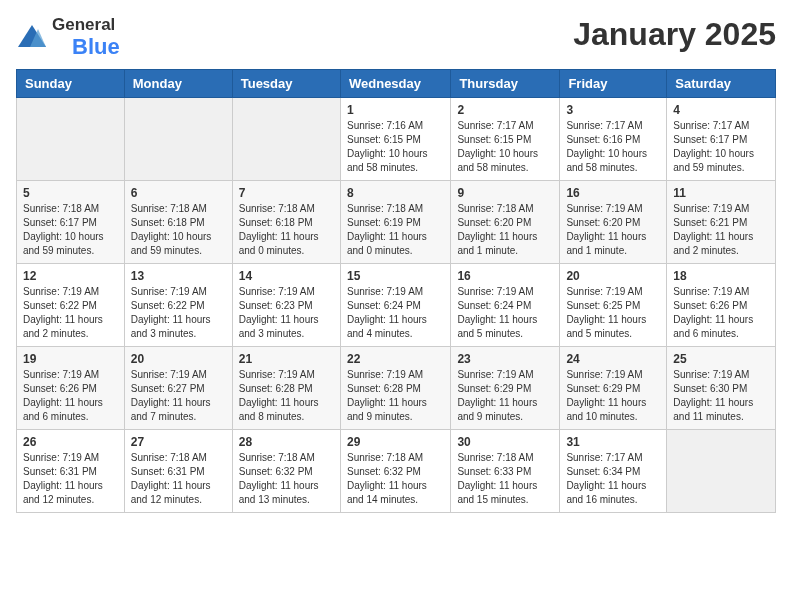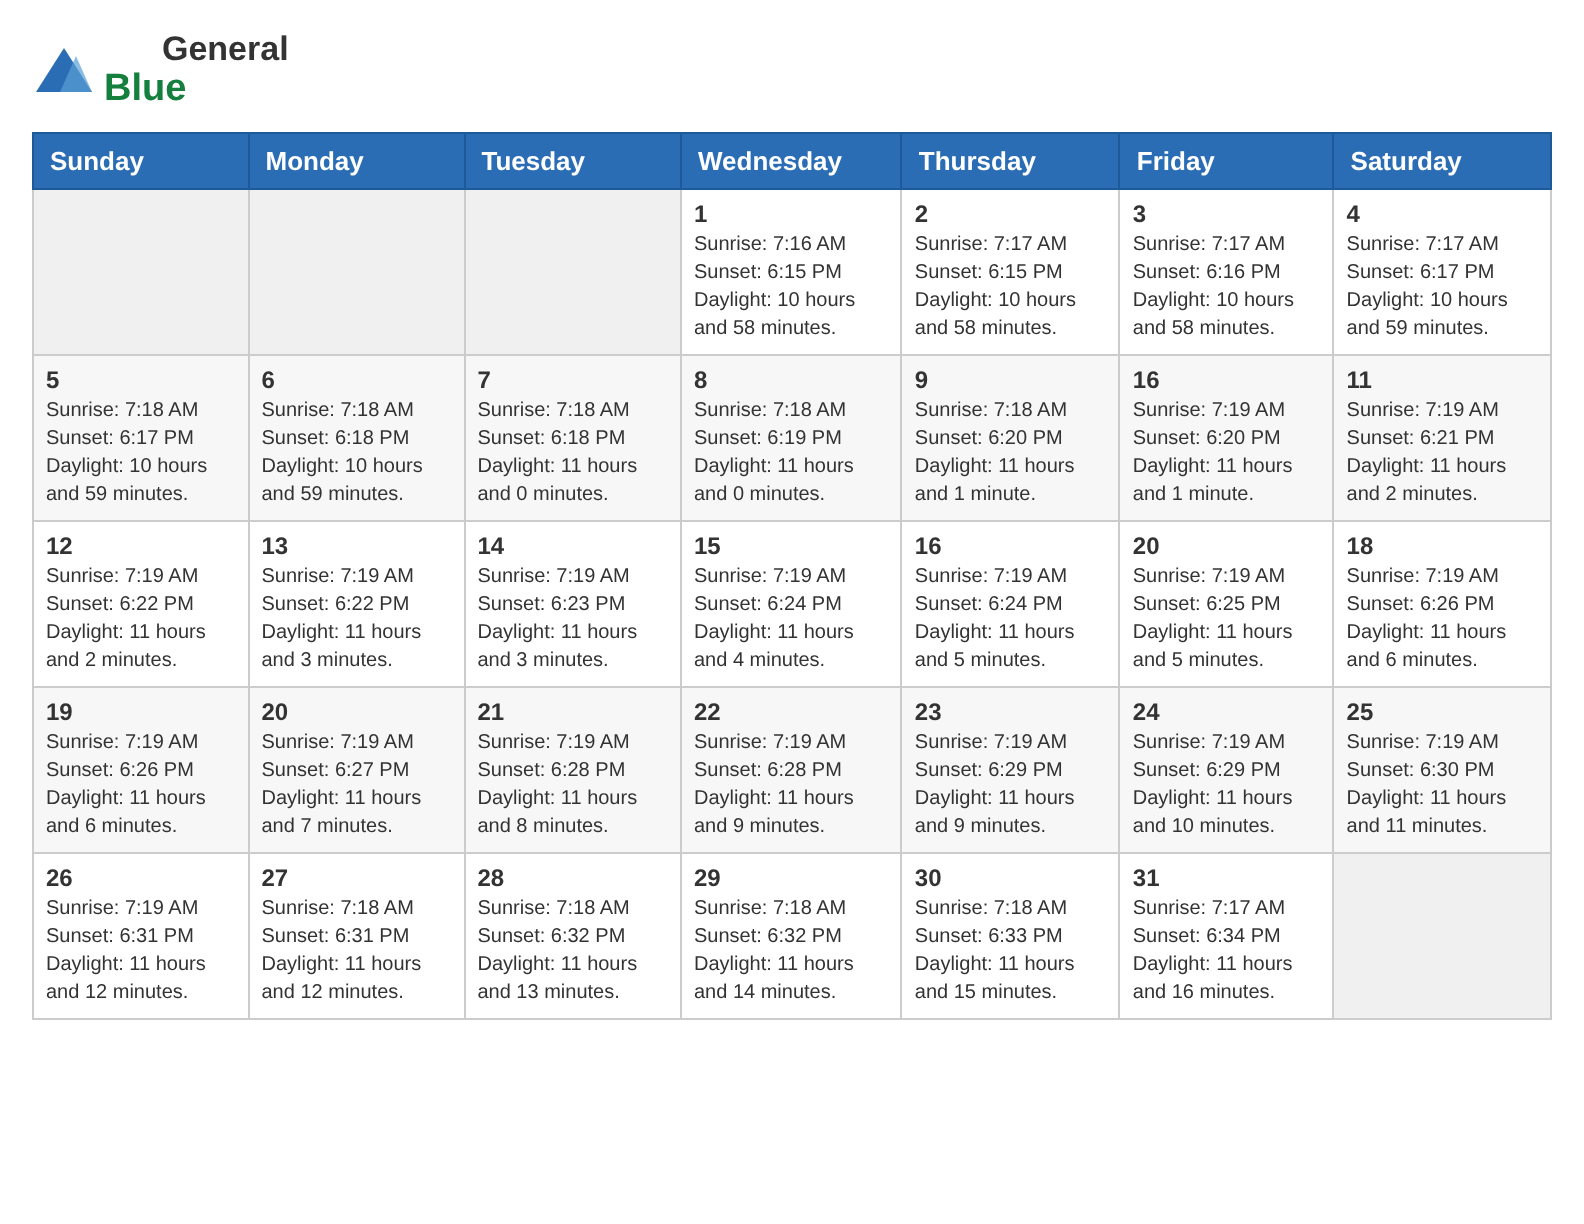--- a/index.html
+++ b/index.html
@@ -83,25 +83,26 @@
 </head>
 <body>
 
 <div class="header">
   <div class="logo">
     <svg class="logo-icon" viewBox="0 0 32 28">
       <polygon points="16,2 30,24 2,24" fill="#2a6db5"></polygon>
       <polygon points="22,6 30,24 14,24" fill="#5a9fd4" opacity="0.7"></polygon>
     </svg>
     <div>
-      <div style="font-size:17px;font-weight:bold;color:#333;line-height:1.1;margin-left:29px;">General</div>
-      <div style="font-size:19px;font-weight:bold;color:#15803d;line-height:1.1;">Blue</div>
+      <div style="font-size:17px;font-weight:bold;color:#333;line-height:1.1;">General</div>
+      <div style="font-size:22px;font-weight:bold;color:#3b82f6;line-height:1.1;margin-left:20px;">Blue</div>
     </div>
   </div>
   <div class="title-block">
+    <div class="month-year">January 2025</div>
   </div>
 </div>
 
 <table class="calendar">
   <thead>
     <tr>
     <th>Sunday</th>
         <th>Monday</th>
         <th>Tuesday</th>
         <th>Wednesday</th>

